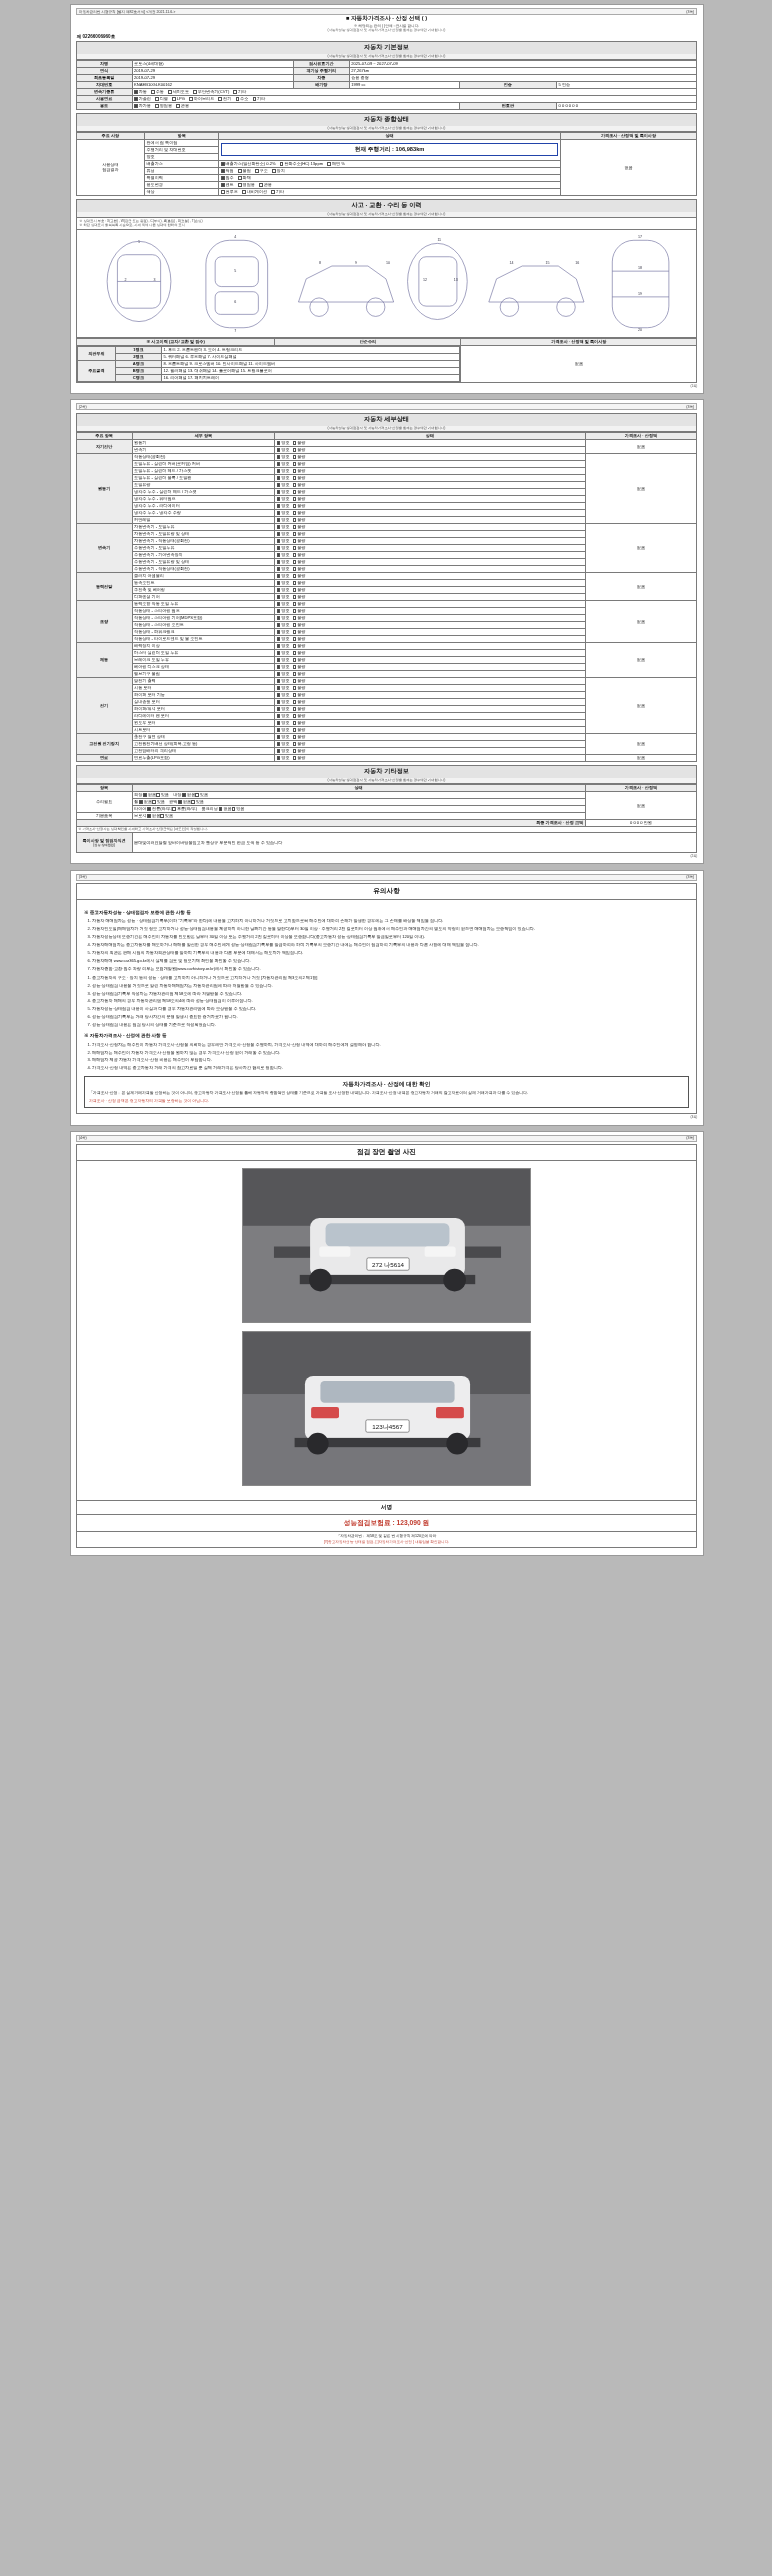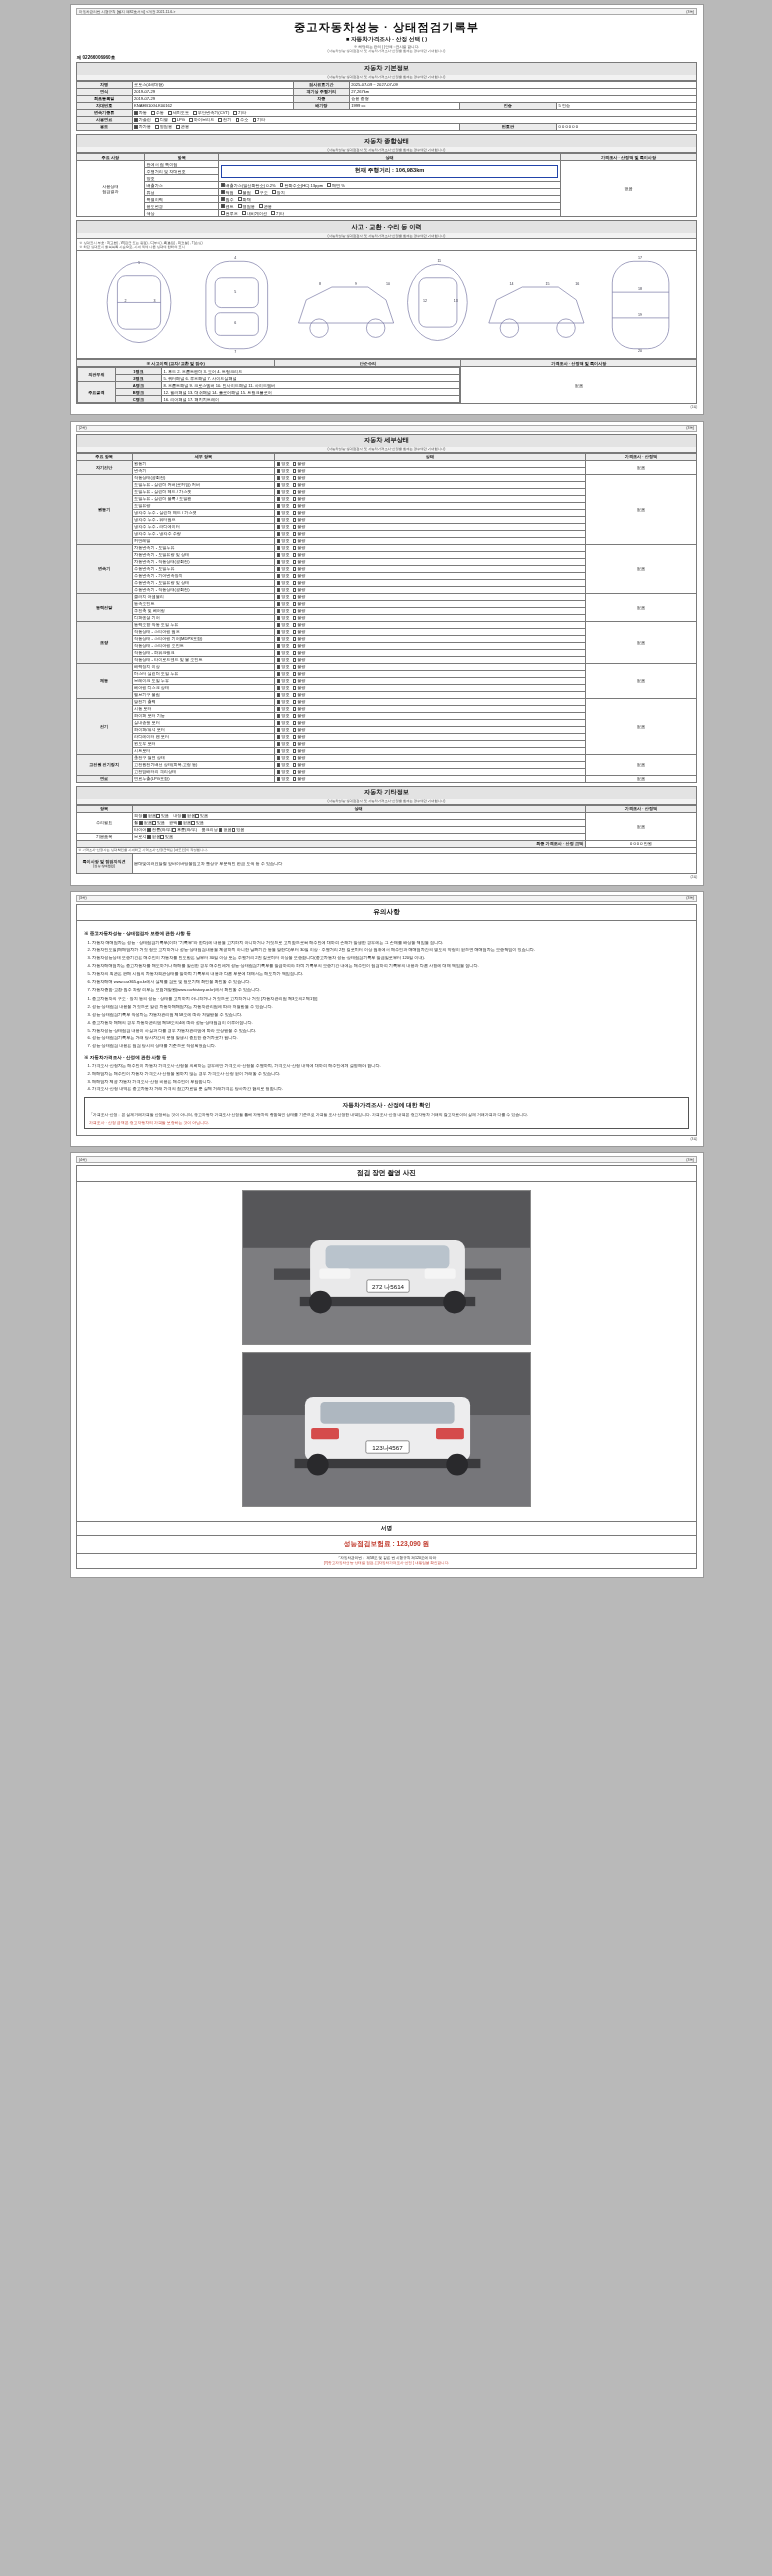--- a/index.html
+++ b/index.html
@@ -89,21 +89,20 @@
 </style>
 </head>
 <body>
 
 <div class="page" id="page1">
   <div class="topbar">
     <span>자동차관리법 시행규칙 [별지 제82호서식] &lt;개정 2021.11.6.&gt;</span>
     <span>(3쪽)</span>
   </div>
 
-  <div class="doc-title">중고자동차성능 · 상태점검기록부</div>
   <div class="doc-sub">■ 자동차가격조사 · 산정 선택 ( )</div>
   <div class="doc-note">※ 해당되는 란의 ( )안에 ○표시를 합니다.</div>
   <div class="doc-note2">(자동차성능·상태점검자 및 자동차가격조사·산정을 함께는 경우에만 기재합니다)</div>
 
   <div class="docno">
     <span>제</span>
     <span>02266006960호</span>
   </div>
 
   <div class="sec-head">자동차 기본정보</div>

